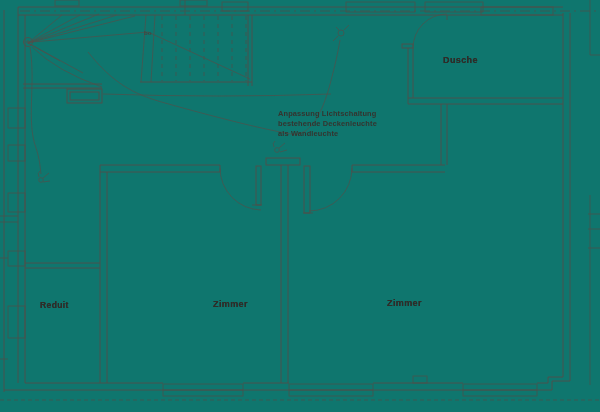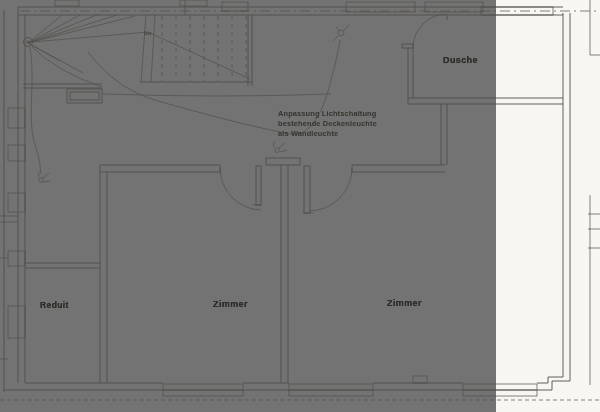--- a/index.html
+++ b/index.html
@@ -3,22 +3,22 @@
 <meta charset="utf-8">
 <style>
   html,body{margin:0;padding:0;}
   body{
     width:600px;height:412px;
     background:#f7f6f2;
     font-family:"Liberation Sans", sans-serif;
     overflow:hidden;
   }
   .stage{
-    position:relative;width:496px;height:412px;
-    background:#737373;
+    position:relative;width:600px;height:412px;
+    background:#0f766e;
   }
   svg{display:block;}
   .ink{stroke:#514f49;fill:none;stroke-width:0.9;stroke-linecap:butt;}
   .thin{stroke-width:0.7;}
   .room-label{
     font-family:"Liberation Sans", sans-serif;
     font-size:9px;font-weight:600;fill:#2e2d29;letter-spacing:.4px;
     text-shadow:0 0 .5px #2e2d29;
   }
   .small-label{

